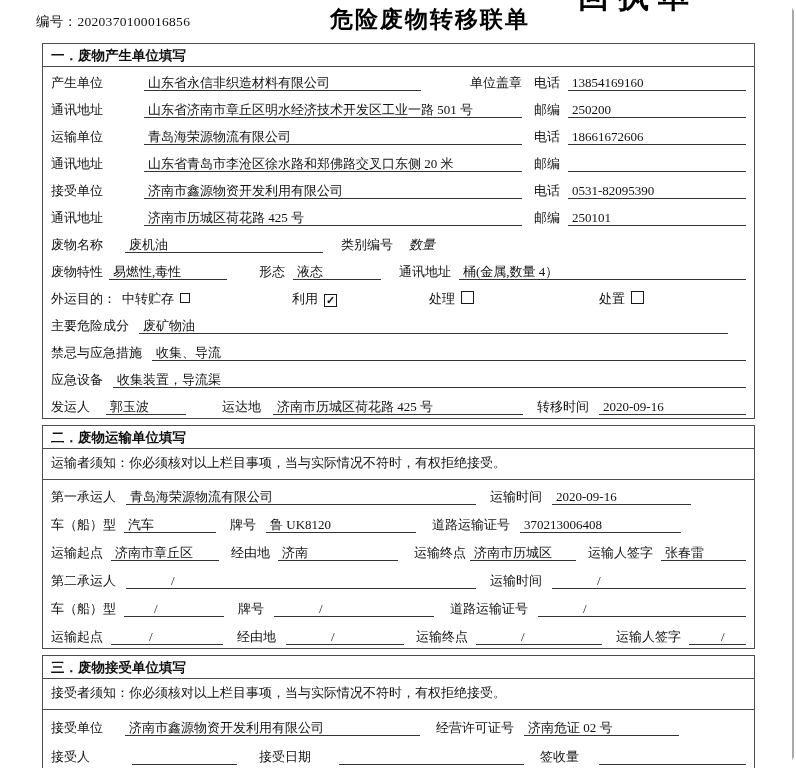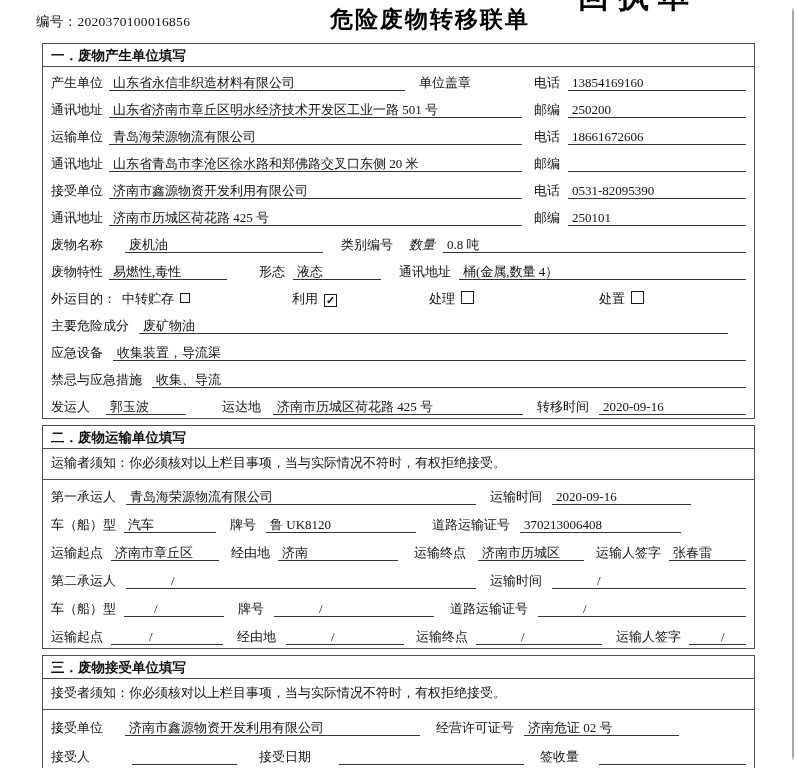--- a/index.html
+++ b/index.html
@@ -19,21 +19,21 @@
   .sec-title{font-weight:bold;font-family:"Liberation Sans",sans-serif;font-size:13.5px;
              padding:3px 8px 2px 8px;border-bottom:1.5px solid #4d4d4d;line-height:17px;}
   .notice{padding:5px 8px 8px 8px;border-bottom:1.5px solid #4d4d4d;line-height:17px;}
   .row{display:flex;align-items:flex-end;height:24px;padding:0 8px 3px 8px;}
   .s2 .row{height:25px;}
   .s3 .row{height:26px;}
   .lbl{white-space:nowrap;line-height:16px;}
   .u{border-bottom:1px solid #333;height:16px;line-height:16px;white-space:nowrap;
      padding:0 4px;box-sizing:border-box;overflow:hidden;}
   .fx{flex:1;}
-  .lgrp{flex:1;display:flex;align-items:flex-end;margin-right:12px;min-width:0;}
+  .lgrp{flex:1;display:flex;align-items:flex-end;margin-right:12px;min-width:0;gap:35px;}
   .lgrp .u.fx{flex:1;}
   .rgrp{display:flex;width:212px;align-items:flex-start;flex:none;}
   .rgrp .lbl{width:34px;}
   .rgrp .u{flex:1;}
   .cb{display:inline-block;width:11px;height:11px;border:1px solid #1a1a1a;margin-left:6px;
       vertical-align:-1px;font-size:11px;line-height:11px;text-align:center;font-weight:bold;box-sizing:content-box;}
   .cb-sm{width:8px;height:8px;vertical-align:0px;font-size:8px;line-height:8px;}
   .opt{white-space:nowrap;line-height:16px;}
   .ind{padding-left:45px;}
 </style>
@@ -117,21 +117,20 @@
         <span class="lbl">邮编</span>
         <span class="u">250101</span>
       </div>
     </div>
 
     <div class="row">
       <span class="lbl">废物名称</span>
       <span class="u" style="width:198px;margin-left:22px;">废机油</span>
       <span class="lbl" style="margin-left:18px;">类别编号</span>
       <span class="lbl" style="margin-left:16px;font-style:italic;">数量</span>
-      <span class="u fx" style="margin-left:8px;">0.8 吨</span>
     </div>
 
     <div class="row">
       <span class="lbl">废物特性</span>
       <span class="u" style="width:118px;margin-left:6px;">易燃性,毒性</span>
       <span class="lbl" style="margin-left:32px;">形态</span>
       <span class="u" style="width:88px;margin-left:8px;">液态</span>
       <span class="lbl" style="margin-left:18px;">通讯地址</span>
       <span class="u fx" style="margin-left:8px;">桶(金属,数量 4）</span>
     </div>
@@ -143,27 +142,27 @@
       <span class="opt" style="margin-left:92px;"><span>处理</span><span class="cb"></span></span>
       <span class="opt" style="margin-left:125px;"><span>处置</span><span class="cb"></span></span>
     </div>
 
     <div class="row">
       <span class="lbl">主要危险成分</span>
       <span class="u fx" style="margin-left:10px;margin-right:18px;">废矿物油</span>
     </div>
 
     <div class="row">
+      <span class="lbl">禁忌与应急措施</span>
+      <span class="u fx" style="margin-left:10px;">收集、导流</span>
+    </div>
+
+    <div class="row">
       <span class="lbl">应急设备</span>
       <span class="u fx" style="margin-left:10px;">收集装置，导流渠</span>
-    </div>
-
-    <div class="row">
-      <span class="lbl">禁忌与应急措施</span>
-      <span class="u fx" style="margin-left:10px;">收集、导流</span>
     </div>
 
     <div class="row">
       <span class="lbl">发运人</span>
       <span class="u" style="width:80px;margin-left:16px;">郭玉波</span>
       <span class="lbl" style="margin-left:36px;">运达地</span>
       <span class="u" style="width:250px;margin-left:12px;">济南市历城区荷花路 425 号</span>
       <span class="lbl" style="margin-left:14px;">转移时间</span>
       <span class="u fx" style="margin-left:10px;">2020-09-16</span>
     </div>
@@ -188,21 +187,21 @@
       <span class="lbl" style="margin-left:16px;">道路运输证号</span>
       <span class="u fx" style="margin-left:10px;margin-right:65px;">370213006408</span>
     </div>
 
     <div class="row">
       <span class="lbl">运输起点</span>
       <span class="u" style="width:108px;margin-left:8px;">济南市章丘区</span>
       <span class="lbl" style="margin-left:12px;">经由地</span>
       <span class="u" style="width:120px;margin-left:8px;">济南</span>
       <span class="lbl" style="margin-left:16px;">运输终点</span>
-      <span class="u" style="width:106px;margin-left:12px;">济南市历城区</span>
+      <span class="u" style="width:106px;margin-left:4px;">济南市历城区</span>
       <span class="lbl" style="margin-left:12px;">运输人签字</span>
       <span class="u fx" style="margin-left:8px;">张春雷</span>
     </div>
 
     <div class="row">
       <span class="lbl">第二承运人</span>
       <span class="u ind" style="width:350px;margin-left:10px;">/</span>
       <span class="lbl" style="margin-left:14px;">运输时间</span>
       <span class="u ind fx" style="margin-left:10px;">/</span>
     </div>

